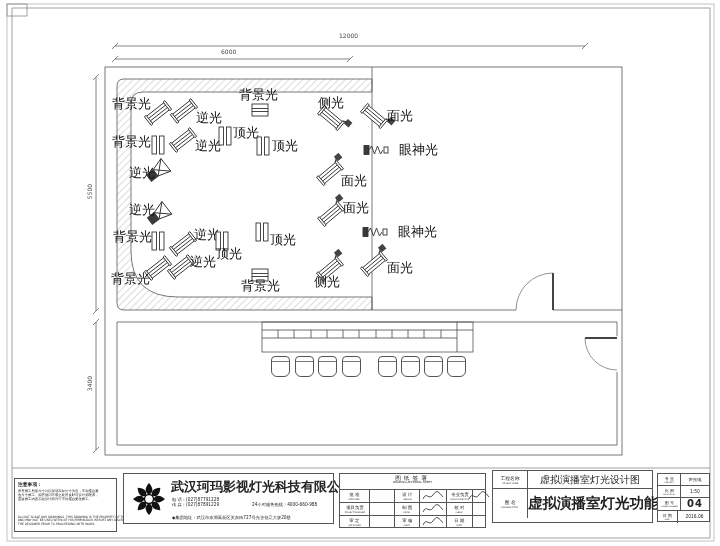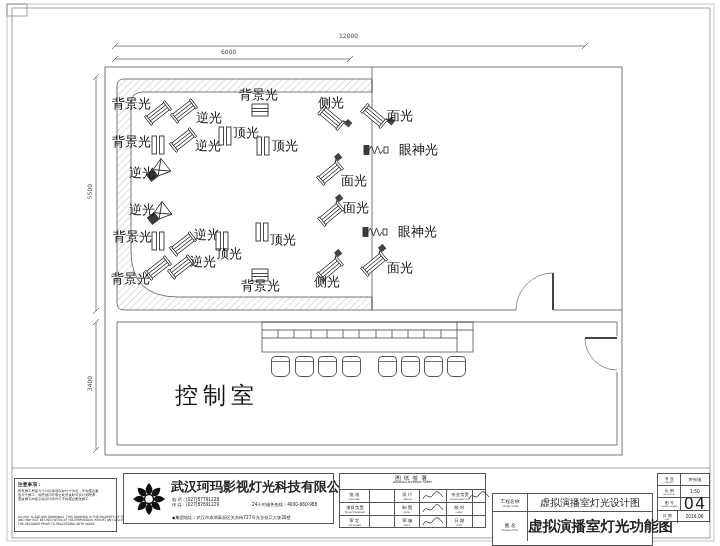--- a/index.html
+++ b/index.html
@@ -32,39 +32,39 @@
   #sig-head{height:15px;text-align:center;border-bottom:1px solid #555;overflow:visible}
   #sig-title{font-size:8px;letter-spacing:4px;transform:scale(.72);transform-origin:50% 0;white-space:nowrap}
   #sig-sub{font-size:7px;transform:scale(.4);transform-origin:50% 0;margin-top:-4px;white-space:nowrap}
   #sig-grid{display:grid;grid-template-columns:30px 25px 25px 27px 26px 12px;grid-auto-rows:12.8px}
   #sig-grid .cell{border-right:1px solid #555;border-bottom:1px solid #555;display:flex;flex-direction:column;
      align-items:center;justify-content:center;overflow:visible}
   #sig-grid .cell:nth-child(6n){border-right:none}
   #sig-grid .cn{font-size:8px;transform:scale(.55);transform-origin:50% 50%;white-space:nowrap}
   #sig-grid .en{font-size:7px;transform:scale(.3);transform-origin:50% 50%;margin-top:-5px;white-space:nowrap}
   
-  #blk-title{left:492px;top:493px;width:161px;height:53px}
+  #blk-title{left:492px;top:470px;width:161px;height:53px}
   .tb-row{display:flex;box-sizing:border-box}
   #tb-r1{height:18px;border-bottom:1px solid #555}
   #tb-r2{height:29px}
   .tb-label{width:34px;border-right:1px solid #555;display:flex;flex-direction:column;align-items:center;justify-content:center;overflow:visible}
   .tb-label .cn{font-size:8px;transform:scale(.6);white-space:nowrap}
   .tb-label .en{font-size:7px;transform:scale(.3);margin-top:-5px;white-space:nowrap}
   #tb-project{flex:1;display:flex;align-items:center;justify-content:center;font-size:10px;white-space:nowrap}
   #tb-drawing{flex:1;display:flex;align-items:center;justify-content:center;font-size:14.5px;font-weight:bold;white-space:nowrap}
   
   #blk-info{left:657px;top:473px;width:53px;height:49px}
   .info-row{display:flex;height:12.2px;border-bottom:1px solid #555;box-sizing:border-box}
   .info-row:last-child{border-bottom:none}
   .info-label{width:22px;border-right:1px solid #555;display:flex;flex-direction:column;align-items:center;justify-content:center;overflow:visible}
   .info-label .cn{font-size:8px;transform:scale(.5);white-space:nowrap}
   .info-label .en{font-size:7px;transform:scale(.25);margin-top:-6px;white-space:nowrap}
   .info-val{flex:1;display:flex;align-items:center;justify-content:center;overflow:visible}
   .info-val .v{font-size:8px;transform:scale(.55);white-space:nowrap}
-  .info-val .v.big{font-size:16px;transform:none;font-weight:normal;letter-spacing:1px}
+  .info-val .v.big{font-size:10px;transform:none;font-weight:bold;letter-spacing:1px}
 </style>
 </head>
 <body>
 
 <div id="sheet">
 
   <svg class="lines" width="720" height="546">
     <defs>
       <pattern id="hatch" width="5" height="5" patternUnits="userSpaceOnUse" patternTransform="rotate(45)">
         <line x1="0" y1="0" x2="0" y2="5" stroke="#9a9a9a" stroke-width="0.7"></line>
@@ -428,21 +428,20 @@
         <i></i>
       </div>
       <div class="chair" style="left: 424px; top: 356px;">
         <i></i>
       </div>
       <div class="chair" style="left: 447px; top: 356px;">
         <i></i>
       </div>
     </div>
 
-  <div id="control-label">控制室</div>
 
   <div class="block" id="blk-notes">
     <div id="notes-title">注意事项：</div>
     <div class="notes-body" id="notes-cn">
         <div>所有施工所需尺寸均以现场实际尺寸为准，不得擅自更</div>
         <div>改尺寸施工。如有疑问不明之处请及时与设计师联系，</div>
         <div>重要施工内容未经设计师许可不得擅自更改施工。</div>
       </div>
     <div class="notes-body notes-en" id="notes-en">
         <div>DO NOT SCALE ANY DRAWINGS. THIS DRAWING IS THE PROPERTY OF THE DESIGNER</div>

